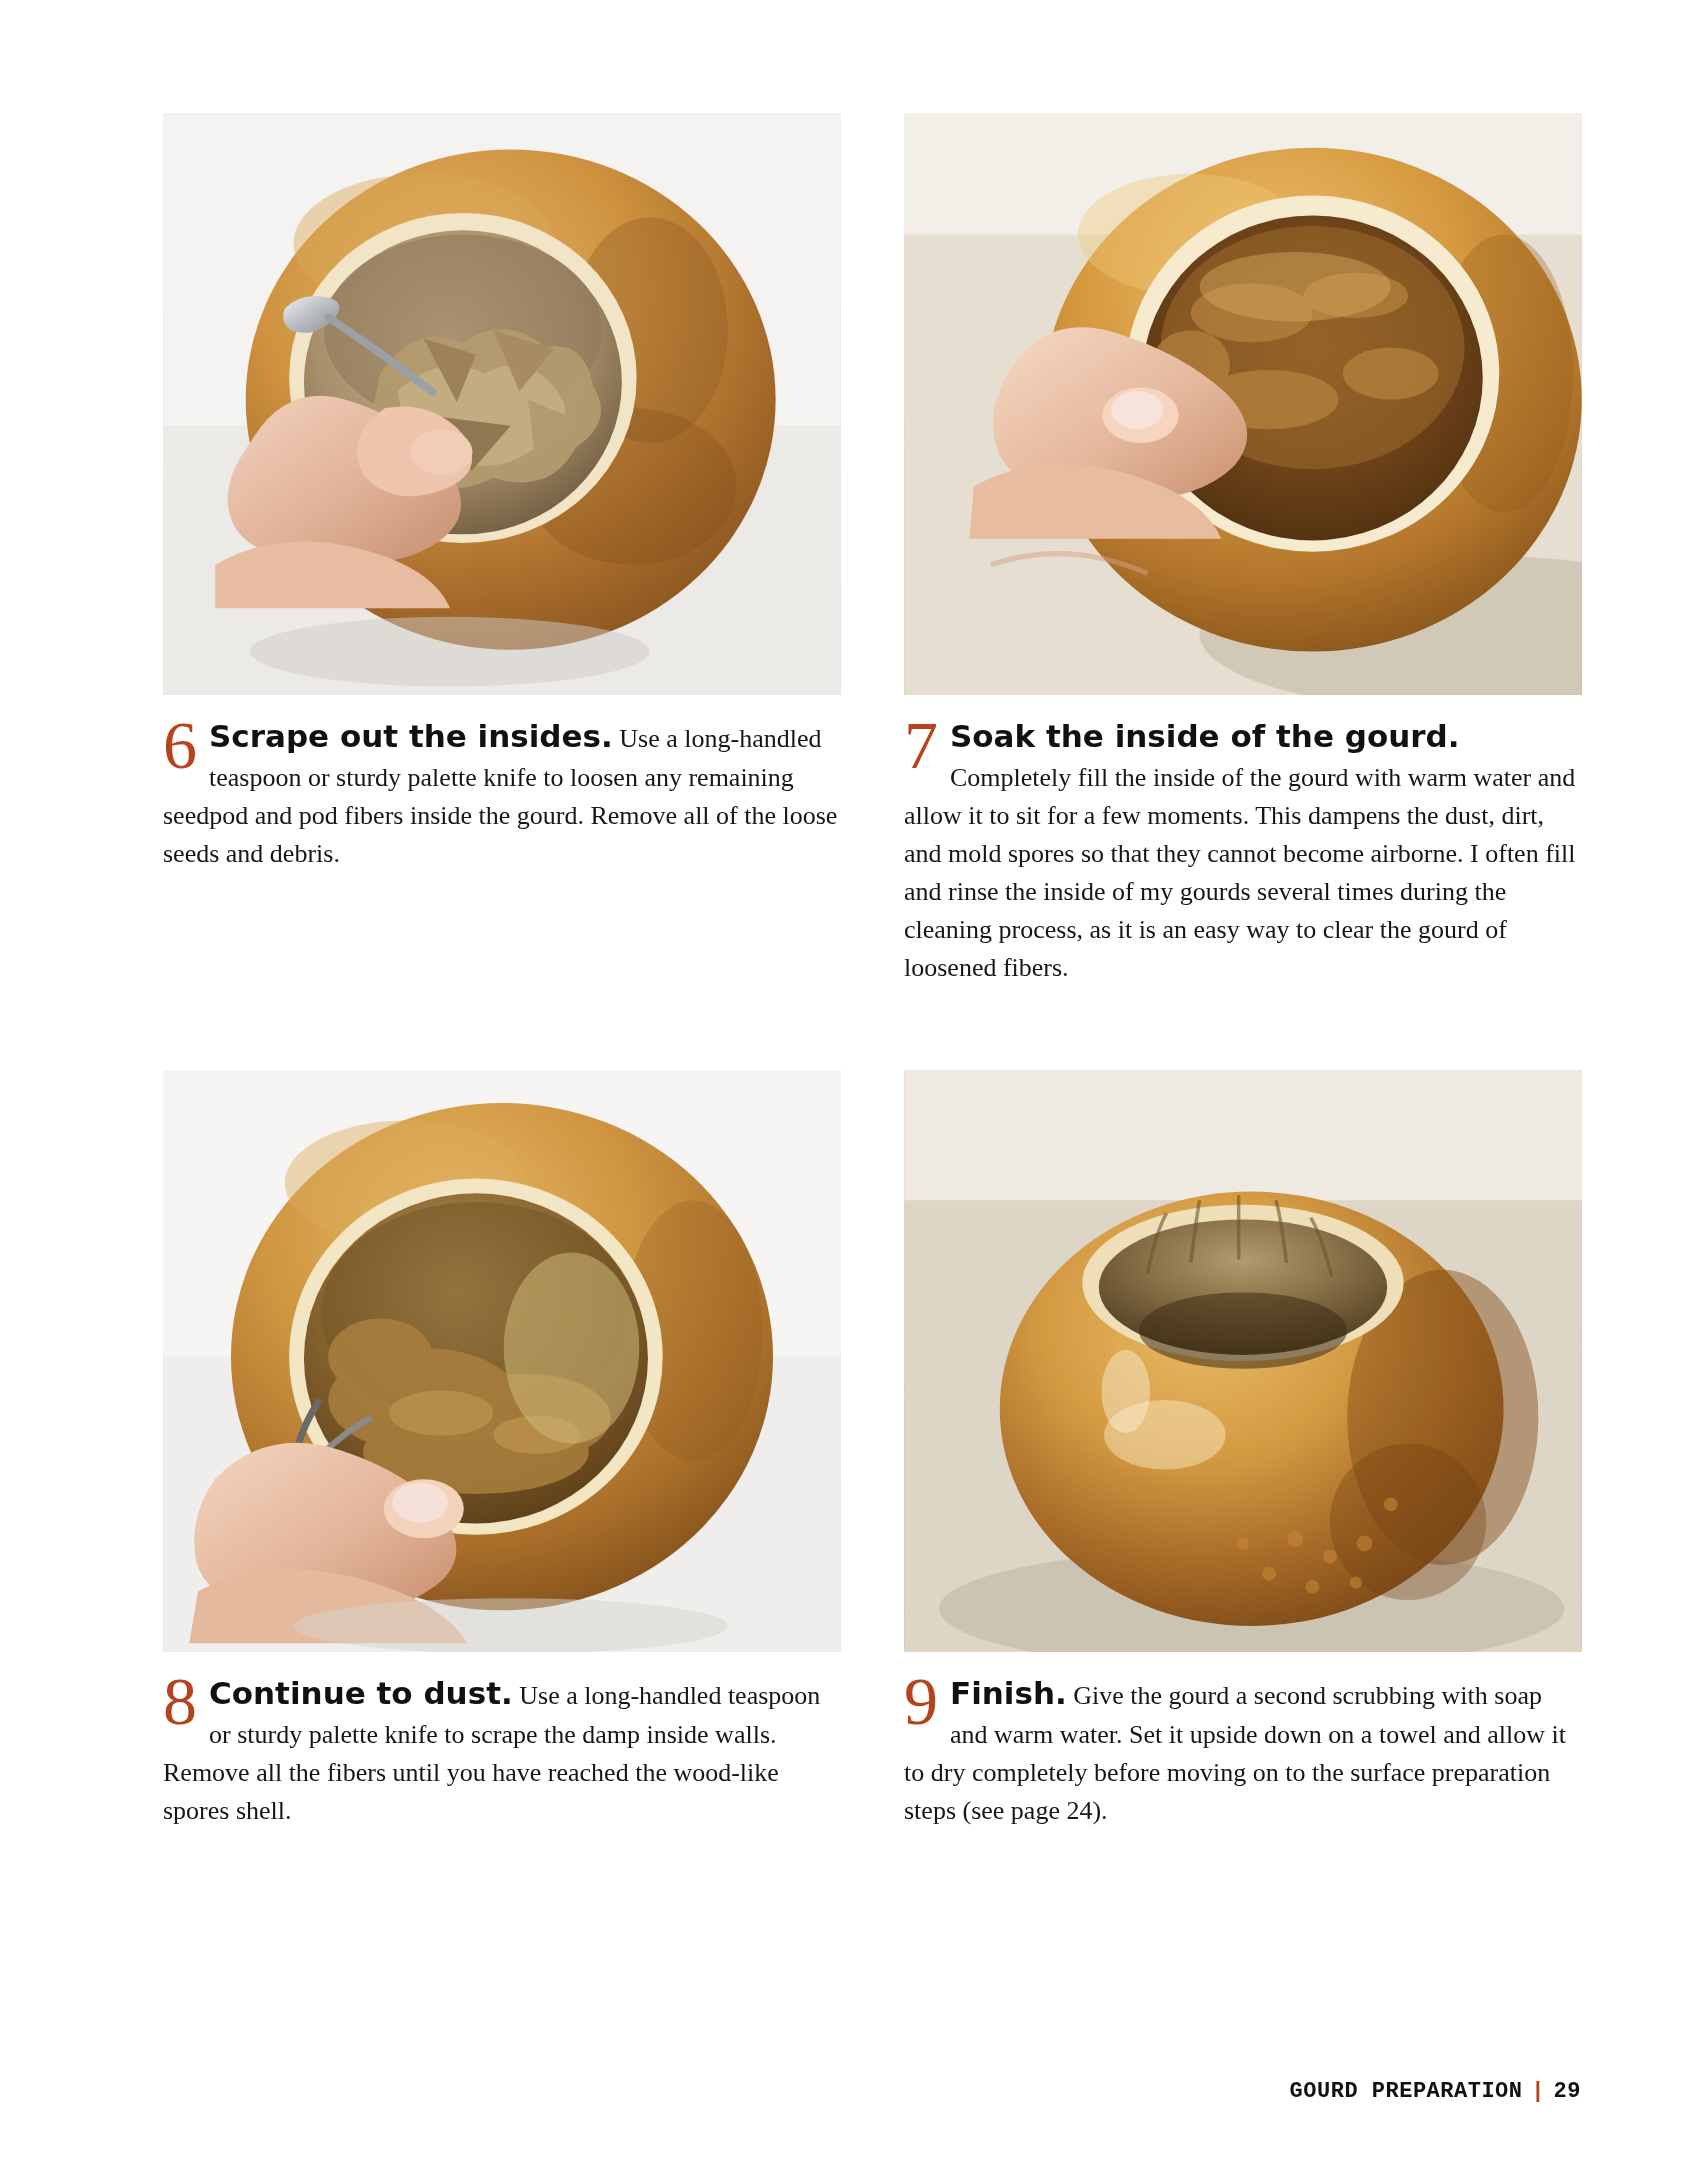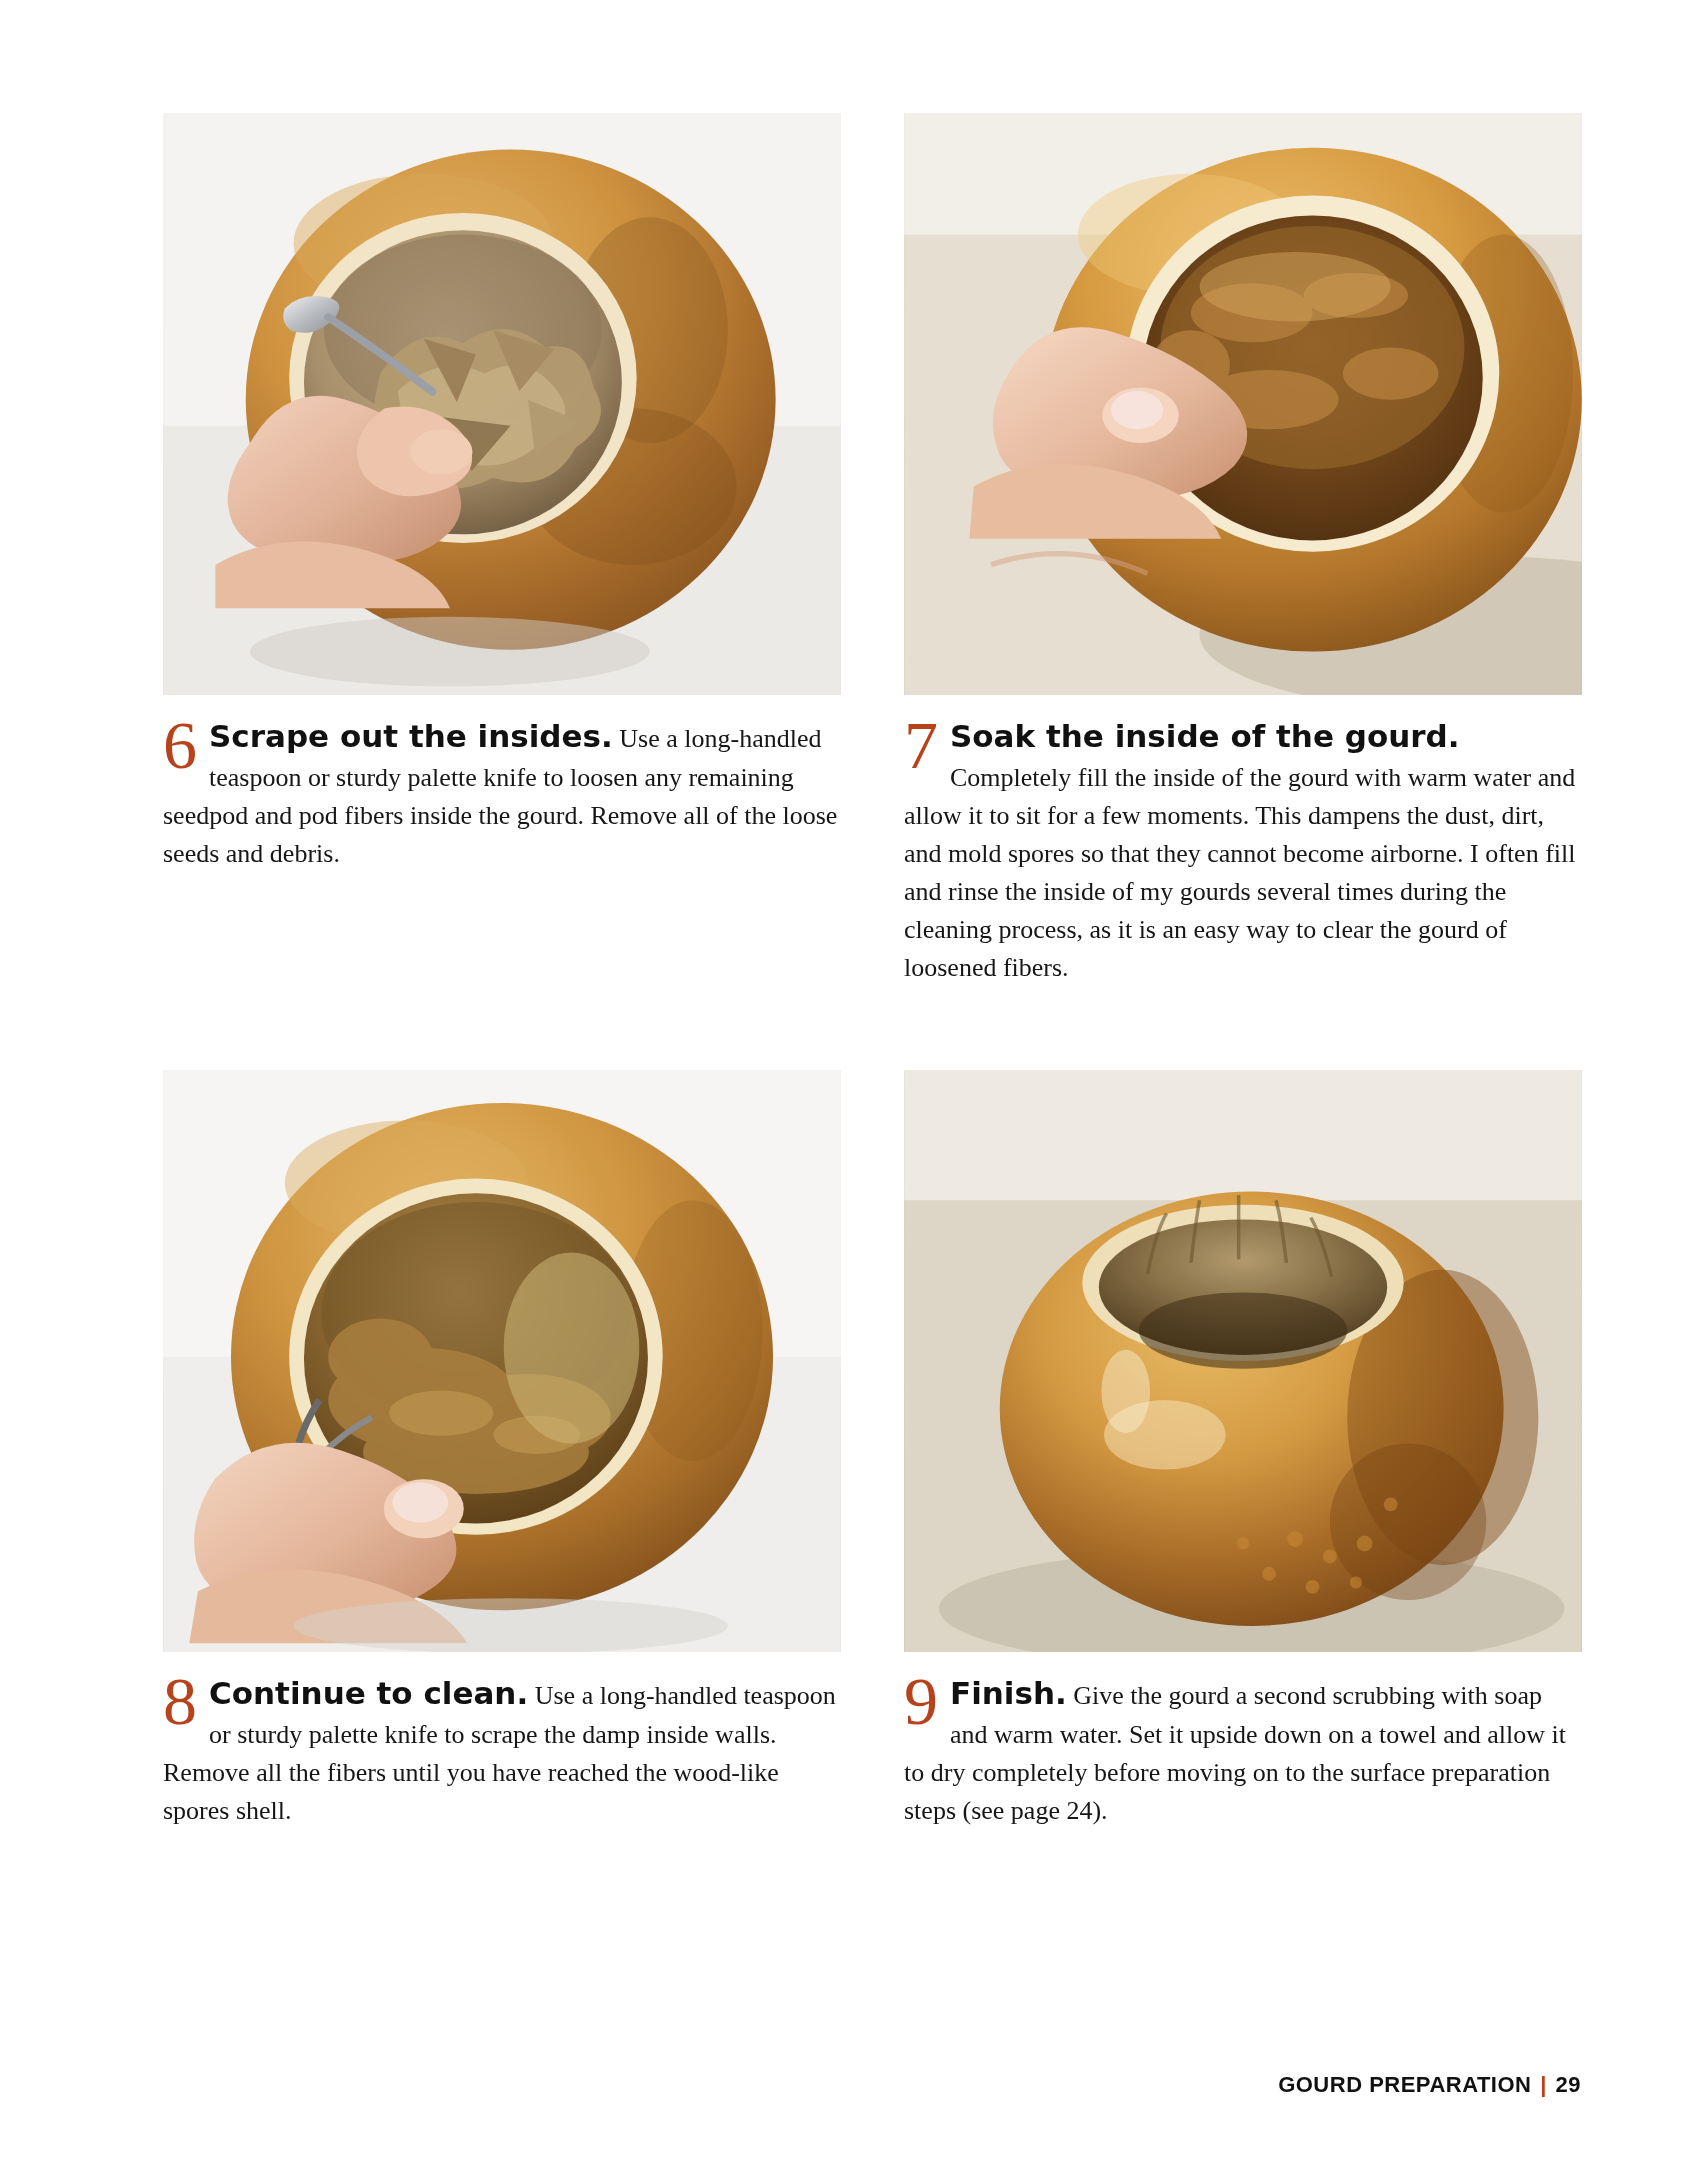--- a/index.html
+++ b/index.html
@@ -70,22 +70,22 @@
   .captext {
     font-family: "Liberation Serif", serif;
     text-align: center;
   }
   .row-gap {
     height: 83px;
   }
   .footer {
     position: absolute;
     right: 110px;
-    bottom: 76px;
-    font-family: Liberation Sans, sans-serif;
+    bottom: 70px;
+    font-family: Liberation Mono, monospace;
     font-size: 22px;
     letter-spacing: 0.5px;
     color: #111;
     font-weight: bold;
   }
   .footer .sep {
     color: #b7431d;
     font-weight: bold;
     margin: 0 8.7px;
   }
@@ -271,21 +271,21 @@
             <path d="M120 520 q60 -90 120 -120" stroke="#8a8a8a" stroke-width="7" fill="none"></path>
             <path d="M60 470 q60 -60 145 -32 q85 28 120 78 q30 46 -12 78 q-60 44 -165 34 q-96 -10 -110 -62 q-10 -50 22 -96z" fill="url(#hd8)"></path>
             <ellipse cx="300" cy="505" rx="46" ry="34" fill="#f3d2bc"></ellipse>
             <ellipse cx="296" cy="498" rx="32" ry="23" fill="#f6e1d8"></ellipse>
             <path d="M40 600 q80 -40 180 -16 q100 26 130 76 l-320 0z" fill="#e5b99c"></path>
             <ellipse cx="400" cy="640" rx="250" ry="32" fill="#d8d4cd" opacity="0.5"></ellipse>
           </svg>
         </div>
         <div class="caption">
           <span class="stepnum">8</span>
-          <span class="lead">Continue to clean.</span><span class="captext"> Use a long-handled teaspoon or sturdy palette knife to scrape the damp inside walls. Remove all the fibers until you have reached the wood-like spores shell.</span>
+          <span class="lead">Continue to dust.</span><span class="captext"> Use a long-handled teaspoon or sturdy palette knife to scrape the damp inside walls. Remove all the fibers until you have reached the wood-like spores shell.</span>
         </div>
       </div>
 
       <div class="cell">
         <div class="photo bg-towel2">
           <svg width="678" height="582" viewBox="0 0 780 670" style="position:absolute;left:0;top:0;">
             <defs>
               <radialGradient id="g9" cx="40%" cy="30%" r="75%">
                 <stop offset="0%" stop-color="#e9bb66"></stop>
                 <stop offset="42%" stop-color="#d49a42"></stop>

